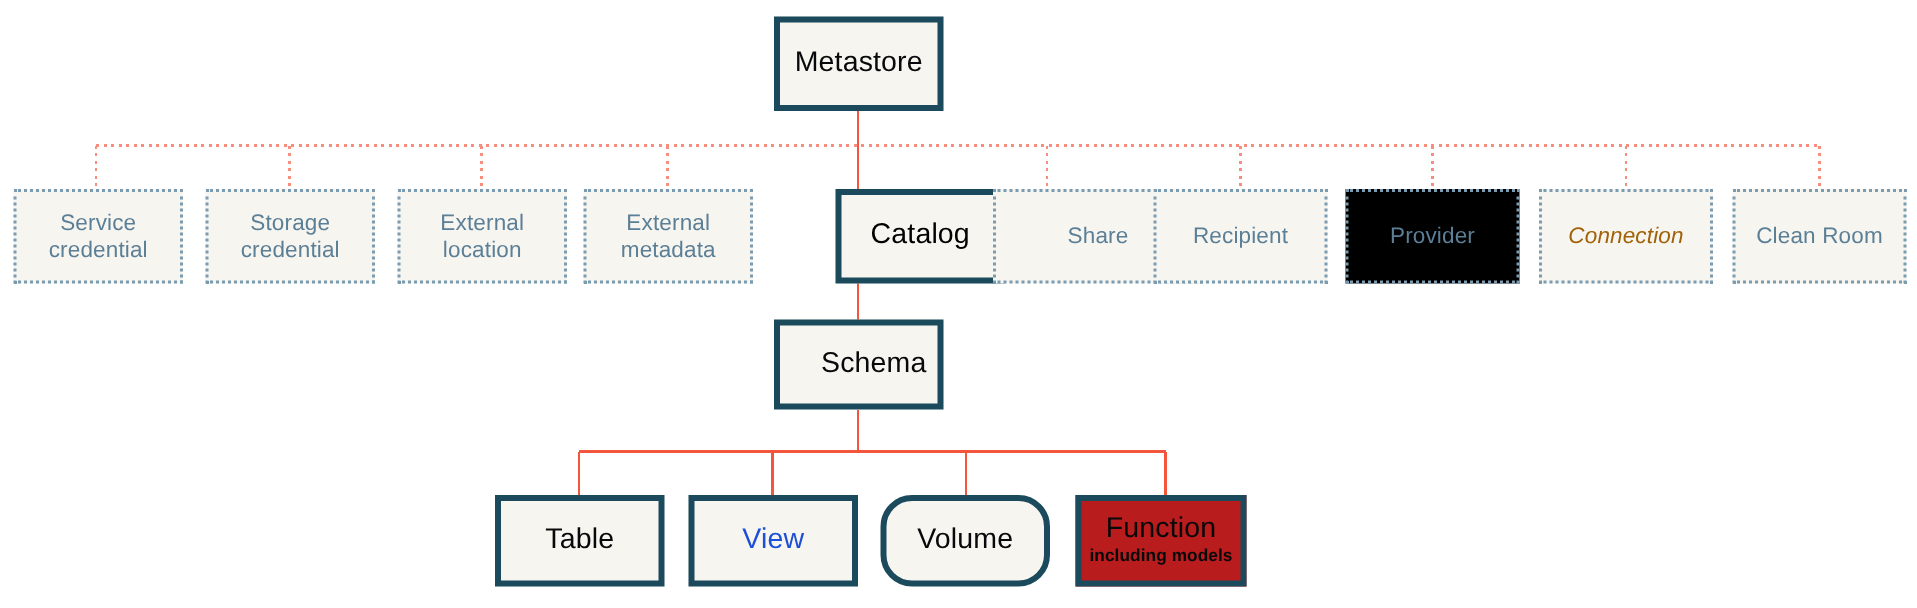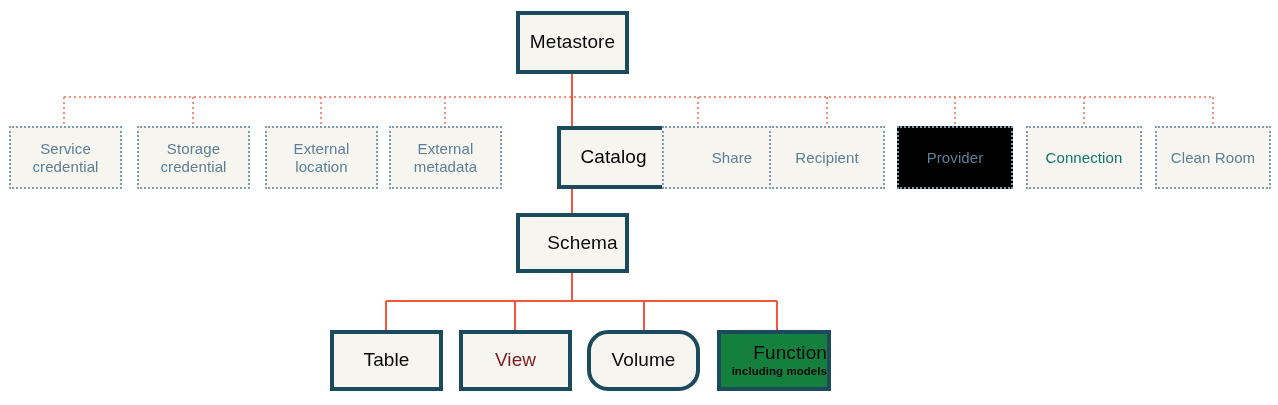--- a/index.html
+++ b/index.html
@@ -123,37 +123,37 @@
       </div>
       <div class="node dotted" style="left: 662px; top: 126px; width: 140px; height: 63px; background: rgb(247, 245, 240); border-color: rgb(122, 155, 176); color: rgb(91, 127, 150);">
         <span class="label">Share</span>
       </div>
       <div class="node dotted" style="left: 769px; top: 126px; width: 116px; height: 63px; background: rgb(247, 245, 240); border-color: rgb(122, 155, 176); color: rgb(91, 127, 150);">
         <span class="label">Recipient</span>
       </div>
       <div class="node dotted" style="left: 897px; top: 126px; width: 116px; height: 63px; background: #000000; border-color: rgb(122, 155, 176); color: rgb(91, 127, 150);">
         <span class="label">Provider</span>
       </div>
-      <div class="node dotted" style="left: 1026px; top: 126px; width: 116px; height: 63px; background: rgb(247, 245, 240); border-color: rgb(122, 155, 176); color: #0f766e;">
+      <div class="node dotted" style="left: 1026px; top: 126px; width: 116px; height: 63px; background: rgb(247, 245, 240); border-color: rgb(122, 155, 176); color: #a16207; font-style: italic;">
         <span class="label">Connection</span>
       </div>
       <div class="node dotted" style="left: 1155px; top: 126px; width: 116px; height: 63px; background: rgb(247, 245, 240); border-color: rgb(122, 155, 176); color: rgb(91, 127, 150);">
         <span class="label">Clean Room</span>
       </div>
       <div class="node solid" style="left: 516px; top: 213px; width: 113px; height: 60px; background: rgb(247, 245, 240); border-color: rgb(27, 74, 92); color: rgb(8, 9, 10); padding-left: 20px;">
         <span class="label">Schema</span>
       </div>
       <div class="node solid" style="left: 330px; top: 330px; width: 113px; height: 61px; background: rgb(247, 245, 240); border-color: rgb(27, 74, 92); color: rgb(8, 9, 10);">
         <span class="label">Table</span>
       </div>
-      <div class="node solid" style="left: 459px; top: 330px; width: 113px; height: 61px; background: rgb(247, 245, 240); border-color: rgb(27, 74, 92); color: #7f1d1d;">
+      <div class="node solid" style="left: 459px; top: 330px; width: 113px; height: 61px; background: rgb(247, 245, 240); border-color: rgb(27, 74, 92); color: #1d4ed8;">
         <span class="label">View</span>
       </div>
       <div class="node solid" style="left: 587px; top: 330px; width: 113px; height: 61px; background: rgb(247, 245, 240); border-color: rgb(27, 74, 92); color: rgb(8, 9, 10); border-radius: 21px;">
         <span class="label">Volume</span>
       </div>
-      <div class="node solid" style="left: 717px; top: 330px; width: 114px; height: 61px; background: #15803d; border-color: rgb(27, 74, 92); color: rgb(8, 9, 10); align-items: flex-end;">
+      <div class="node solid" style="left: 717px; top: 330px; width: 114px; height: 61px; background: #b91c1c; border-color: rgb(27, 74, 92); color: rgb(8, 9, 10);">
         <span class="label">Function</span>
         <span class="sublabel">including models</span>
       </div>
     </div>
 
 </div>
 
 </body></html>

